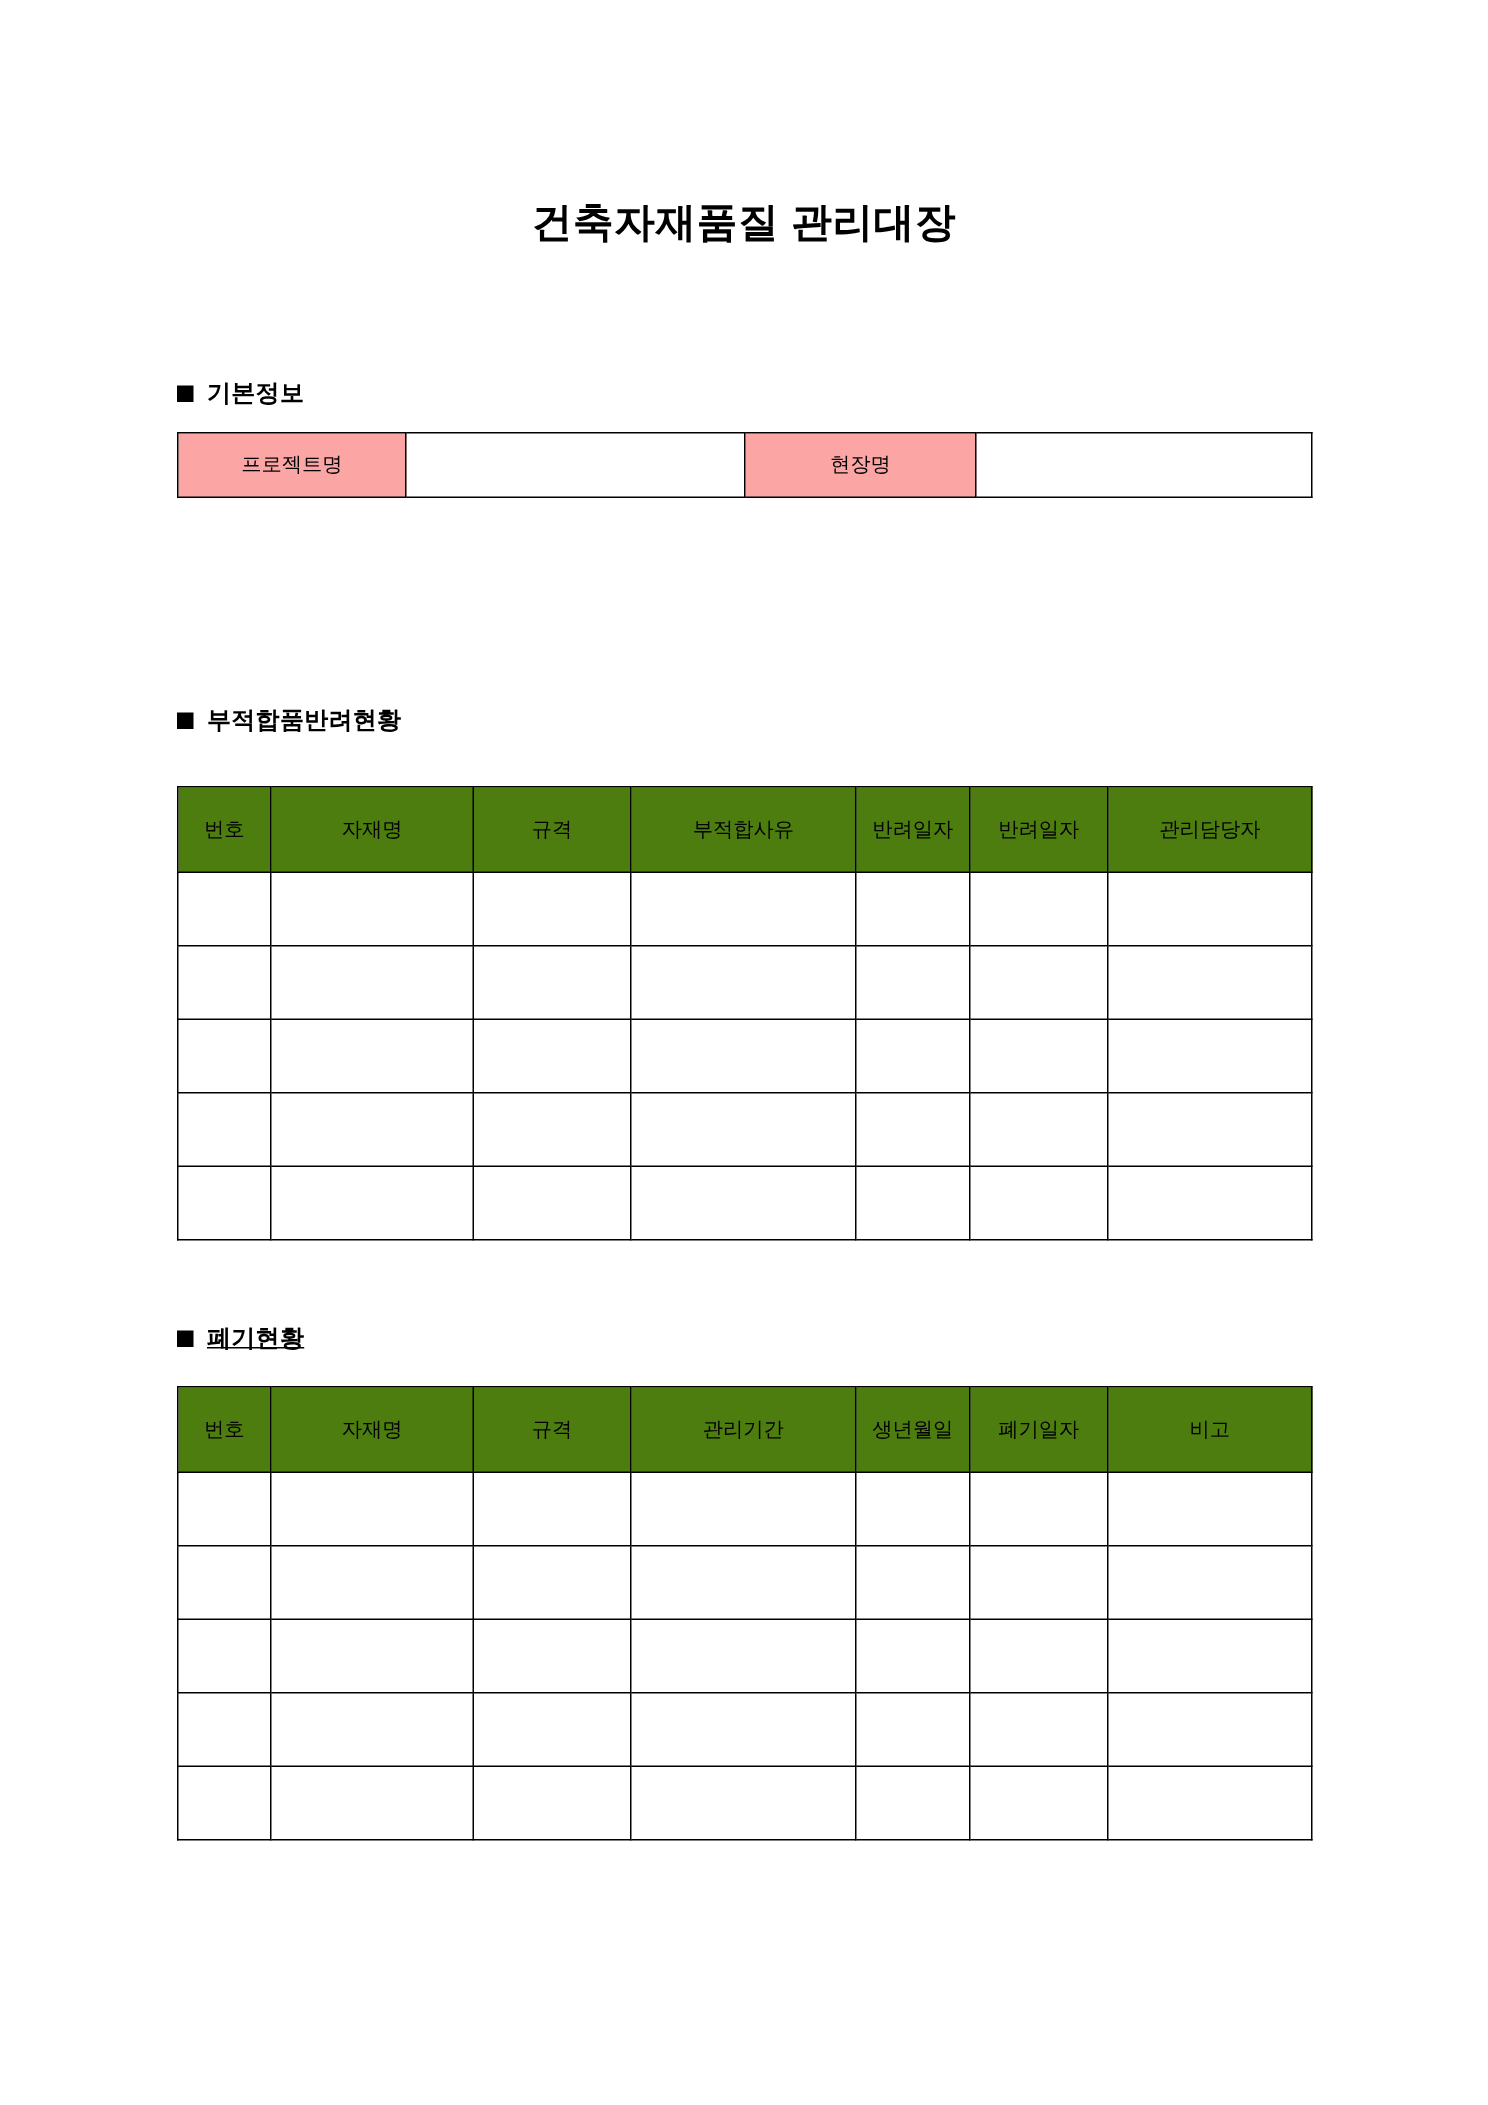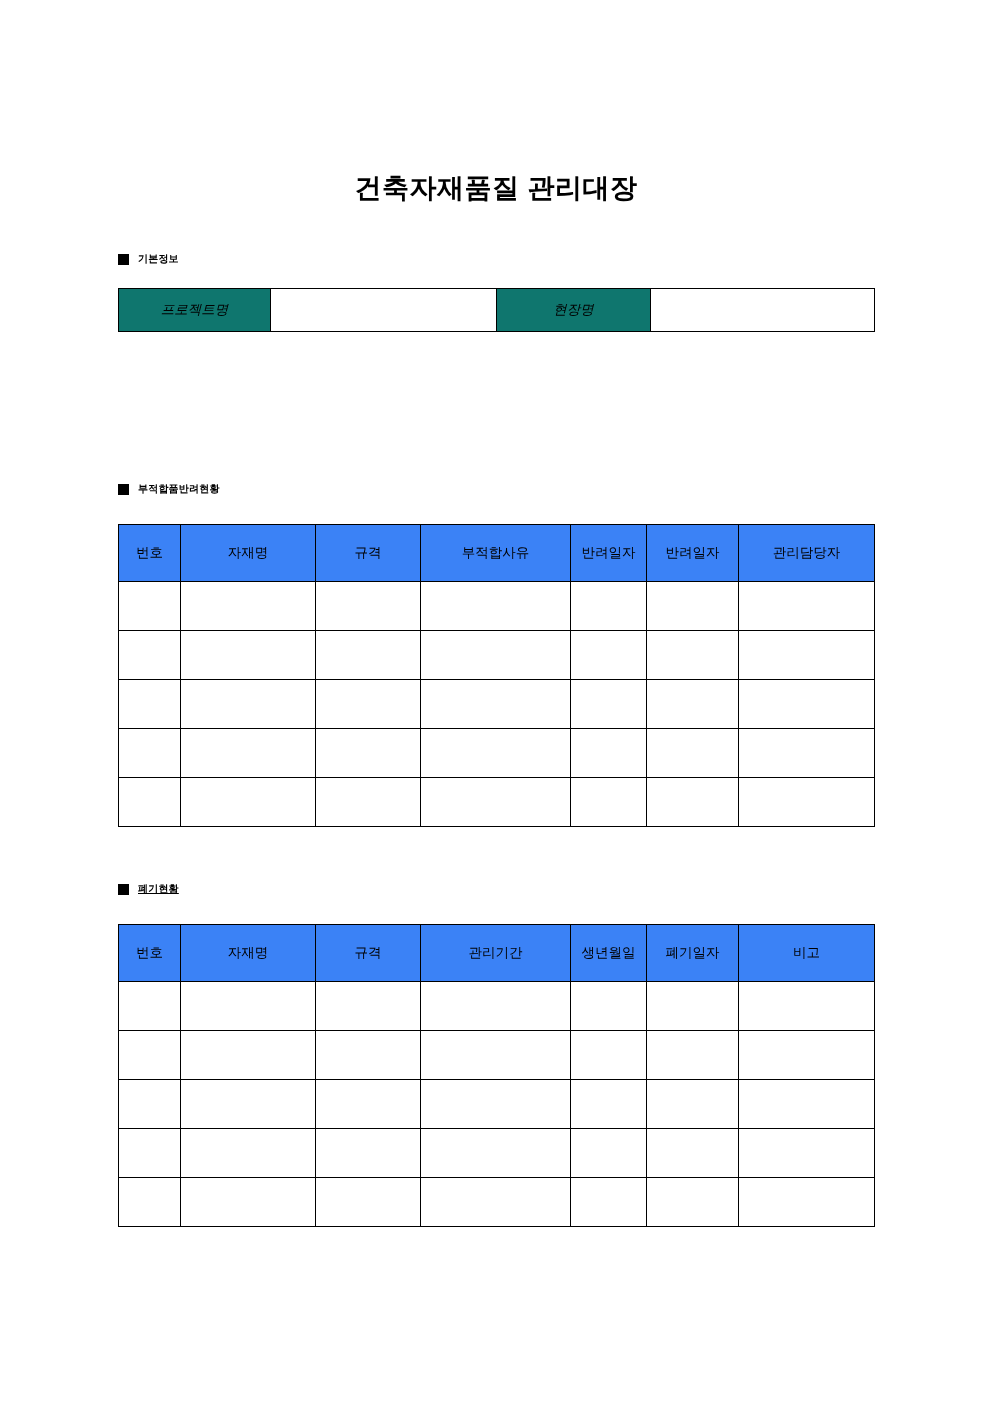--- a/index.html
+++ b/index.html
@@ -26,28 +26,27 @@
   .doc-title {
     position: absolute;
     top: 132px;
     left: 0;
     width: 992px;
     text-align: center;
     font-size: 27px;
     font-weight: bold;
     letter-spacing: 0.5px;
     line-height: 1.2;
-    margin-top: 40px;
   }
 
   
   .section-head {
     position: absolute;
     left: 118px;
-    font-size: 10px;
+    font-size: 16px;
     font-weight: bold;
     letter-spacing: 0.2px;
     white-space: nowrap;
     display: flex;
     align-items: center;
   }
   .bullet {
     display: inline-block;
     width: 11px;
     height: 11px;
@@ -67,41 +66,40 @@
   table.grid td {
     border: 1.4px solid #000000;
     font-size: 13.5px;
     text-align: center;
     vertical-align: middle;
     padding: 0 2px;
     line-height: 1.25;
     word-break: keep-all;
   }
   td.label-cell {
-    background: #0f766e;
-    font-style: italic;
+    background: #fca5a5;
   }
   td.head-cell {
-    background: #3b82f6;
+    background: #4d7c0f;
     height: 56px;
   }
   td.blank-cell {
     background: #ffffff;
   }
   td.data-cell {
     background: #ffffff;
     height: 48px;
   }
 
   
   #info-table td { height: 42px; }
 
   
   #info-table      { top: 288px; }
-  #head-nonconf    { top: 482px; }
+  #head-nonconf    { top: 470px; }
   #nonconf-table   { top: 524px; }
   #head-disposal   { top: 882px; text-decoration: underline; }
   #disposal-table  { top: 924px; }
   #head-basic      { top: 252px; }
 </style>
 </head>
 <body>
 
 <div class="page">
 

